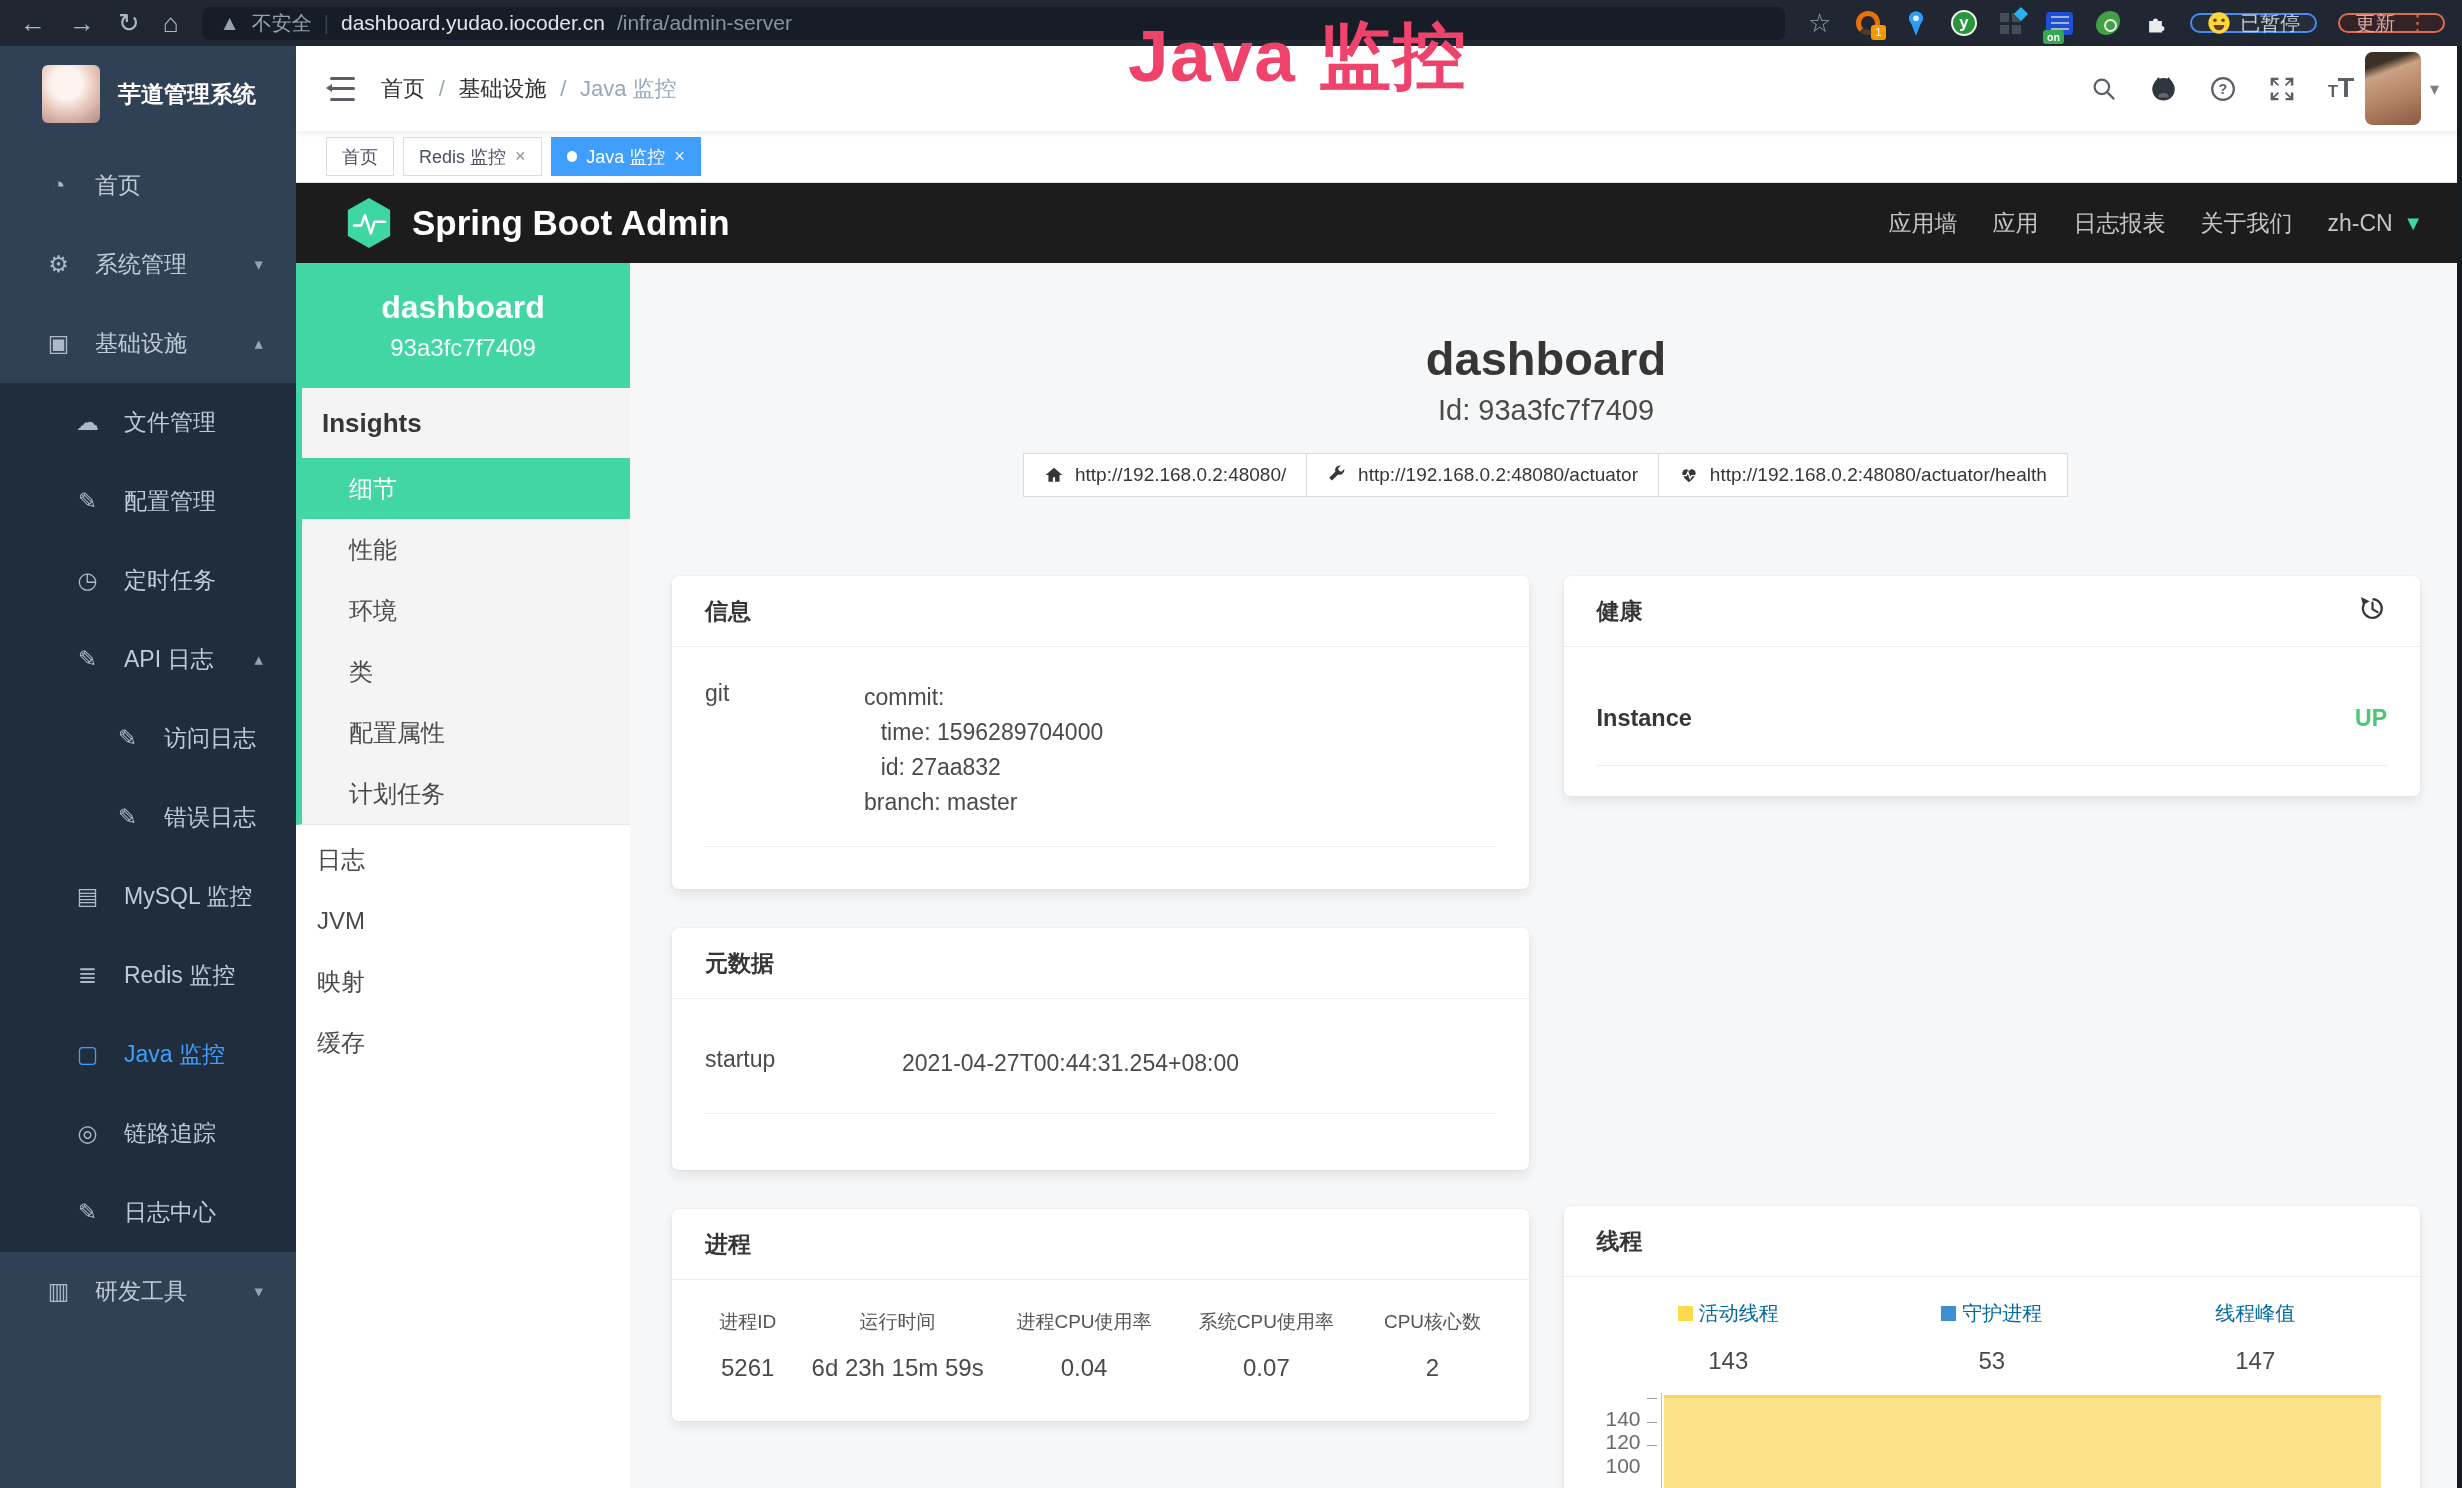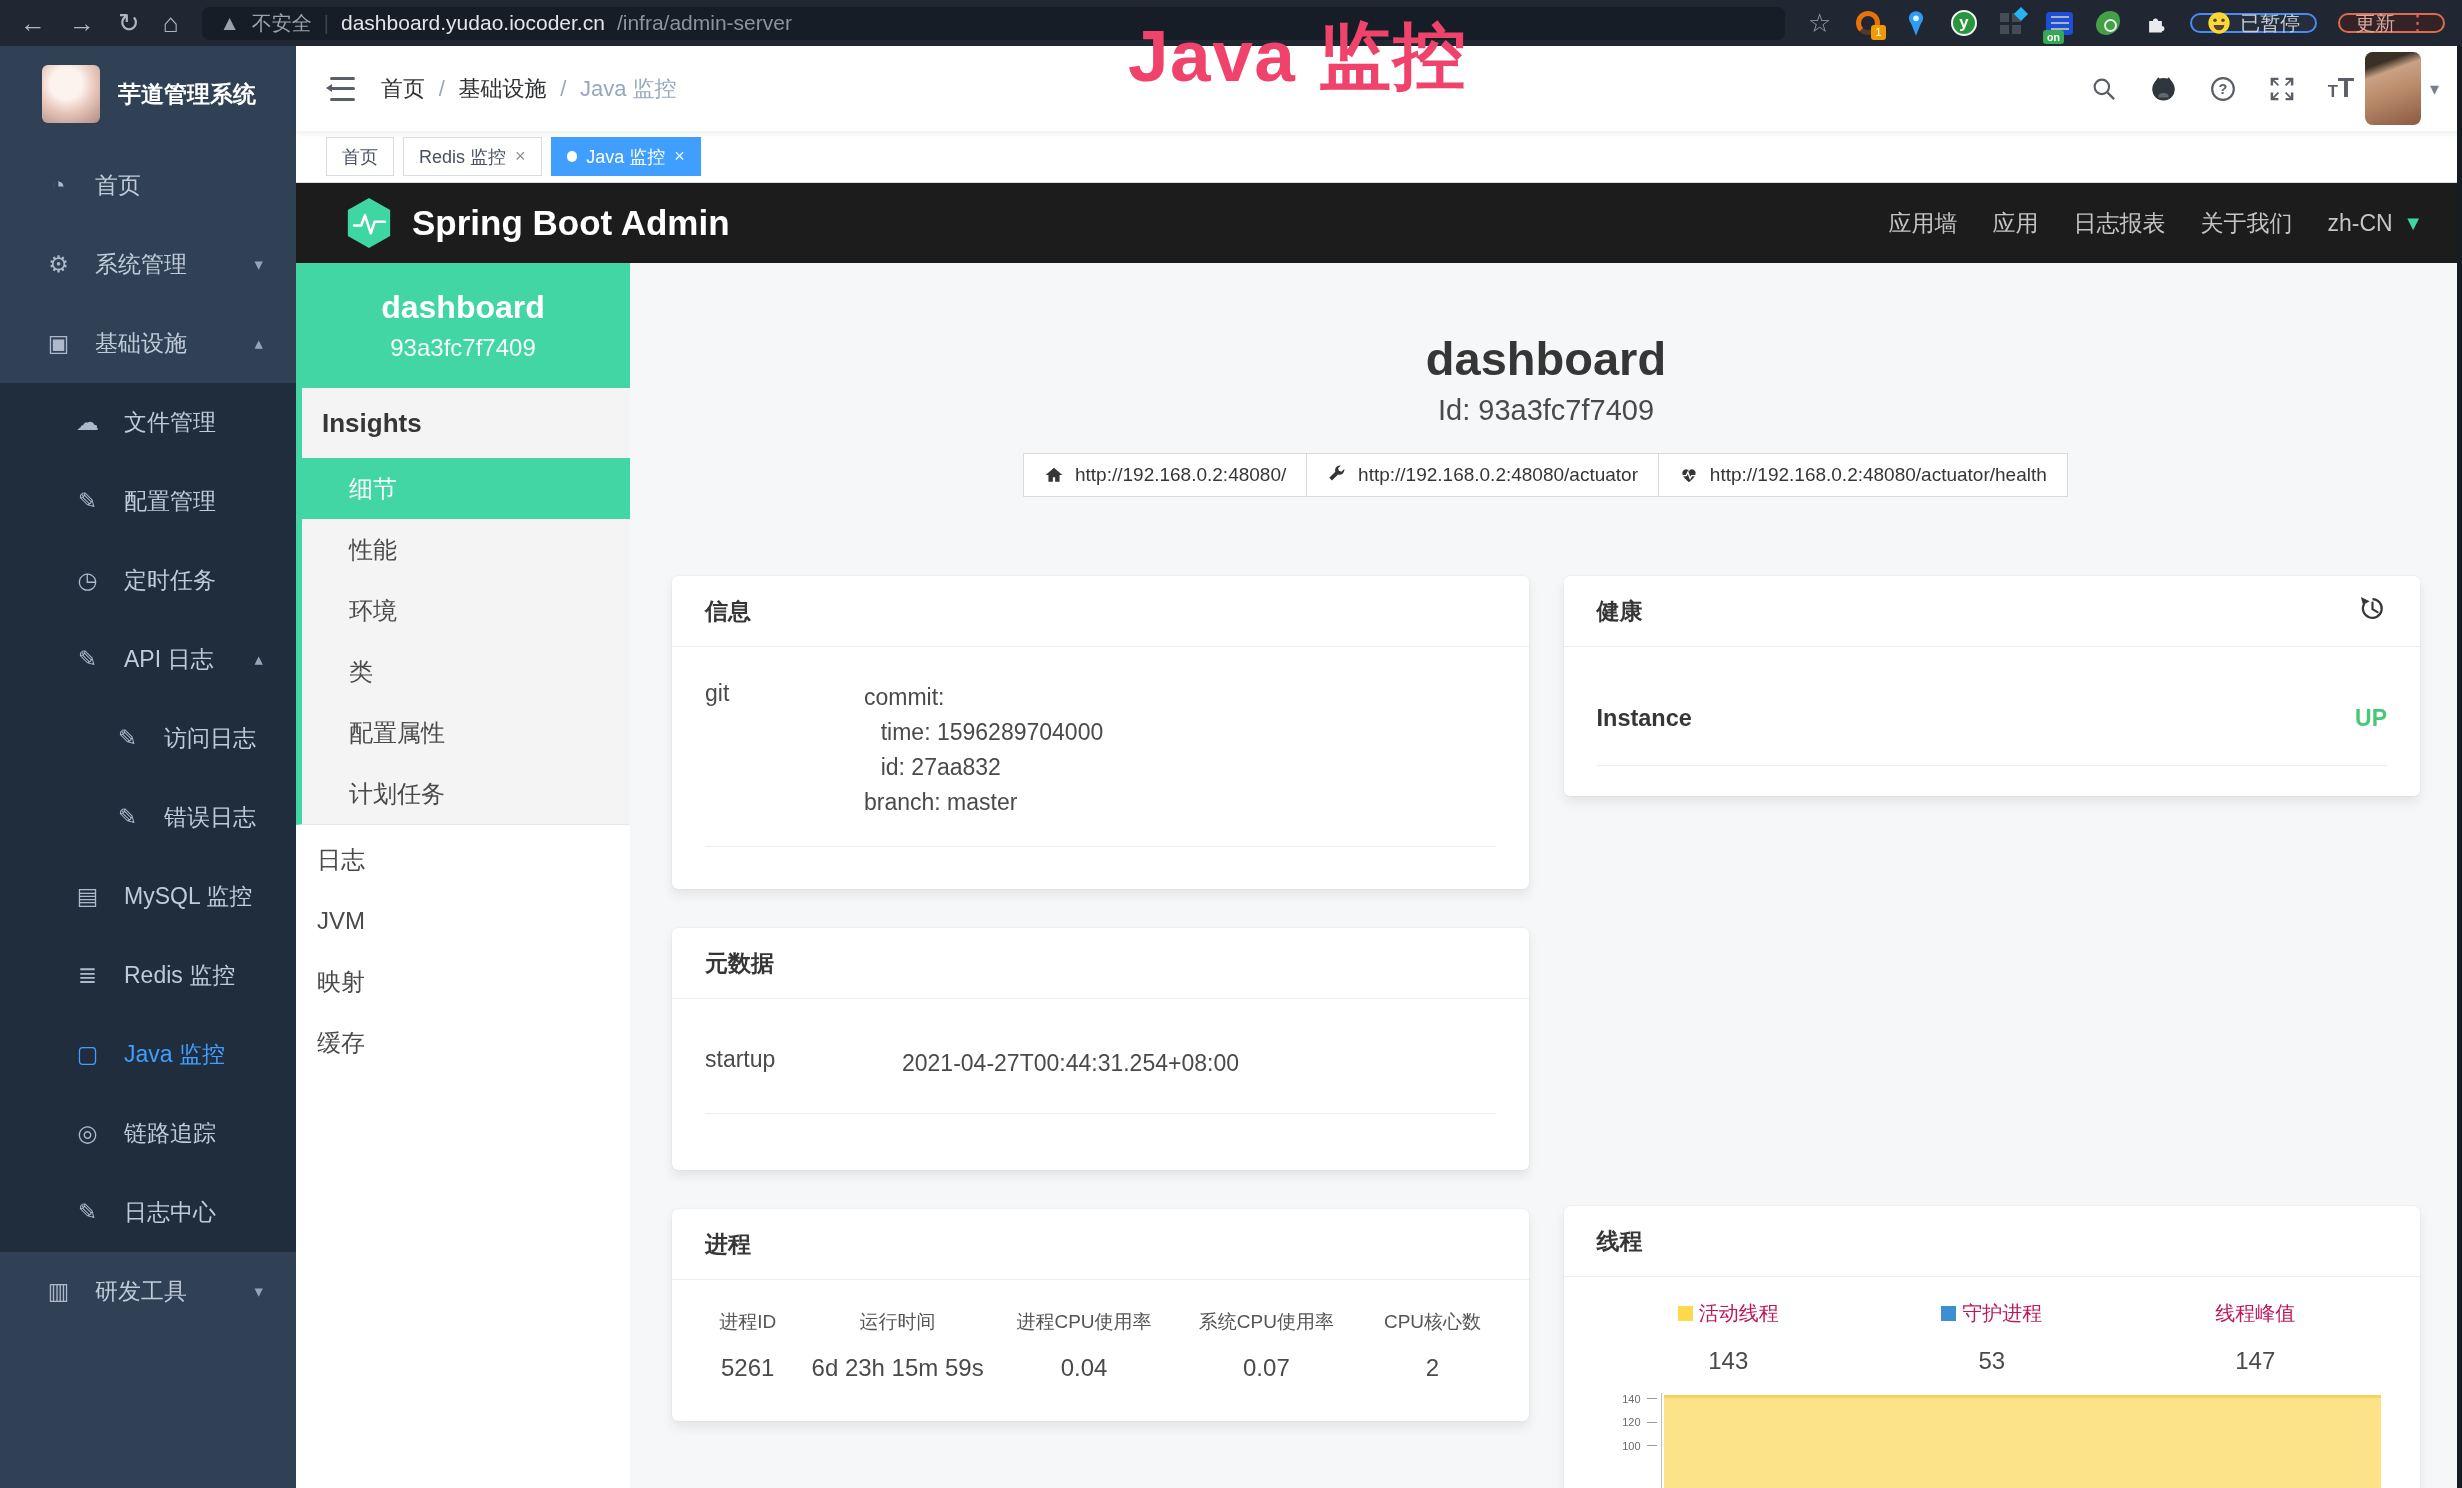--- a/index.html
+++ b/index.html
@@ -150,27 +150,27 @@
 
   
   .proc-body { padding:30px 23px 38px; }
   .ptable { display:grid; grid-template-columns:13% 24% 22% 23% 18%; text-align:center; }
   .pth { font-size:19px; color:#555; line-height:23px; }
   .ptd { font-size:24px; color:#4a4a4a; margin-top:20px; line-height:30px; }
 
   
   .thr-body { padding:23px 33px 0; }
   .legend { display:grid; grid-template-columns:1fr 1fr 1fr; text-align:center; }
-  .lg-lab { font-size:20px; color:#be185d; display:flex; align-items:center; justify-content:center; gap:6px; height:27px; }
+  .lg-lab { font-size:20px; color:#0369a1; display:flex; align-items:center; justify-content:center; gap:6px; height:27px; }
   .sq { width:15px; height:15px; display:inline-block; }
   .sq.yellow { background:#ffd94d; }
   .sq.blue { background:#3d8fd1; }
   .lg-val { font-size:24px; color:#4a4a4a; margin-top:16.7px; line-height:33px; }
   .chart { position:relative; margin-top:9px; height:182px; }
-  .ytick { position:absolute; left:0; width:44px; text-align:right; font-size:11px; color:#6b6b6b; transform:translateY(-50%); }
+  .ytick { position:absolute; left:0; width:44px; text-align:right; font-size:21px; color:#6b6b6b; transform:translateY(-50%);margin-top:20px; }
   .ydash { position:absolute; left:50px; width:10.6px; height:1.5px; background:#9a9a9a; }
   .yaxis { position:absolute; left:64px; top:7.6px; bottom:0; width:1.5px; background:#bdbdbd; }
   .area { position:absolute; left:67px; right:6px; top:9px; bottom:-7.6px; background:#fce289; border-top:3px solid #f6d25e; }
 
   
   .annotation { position:absolute; left:1128px; top:7.6px; font-size:73px; font-weight:600; color:#f0436b; z-index:60; letter-spacing:1.5px; white-space:nowrap; }
   .win-edge { position:absolute; right:0; top:46px; bottom:0; width:5.3px; background:#171c24; z-index:40; }
 </style>
 </head>
 <body>

